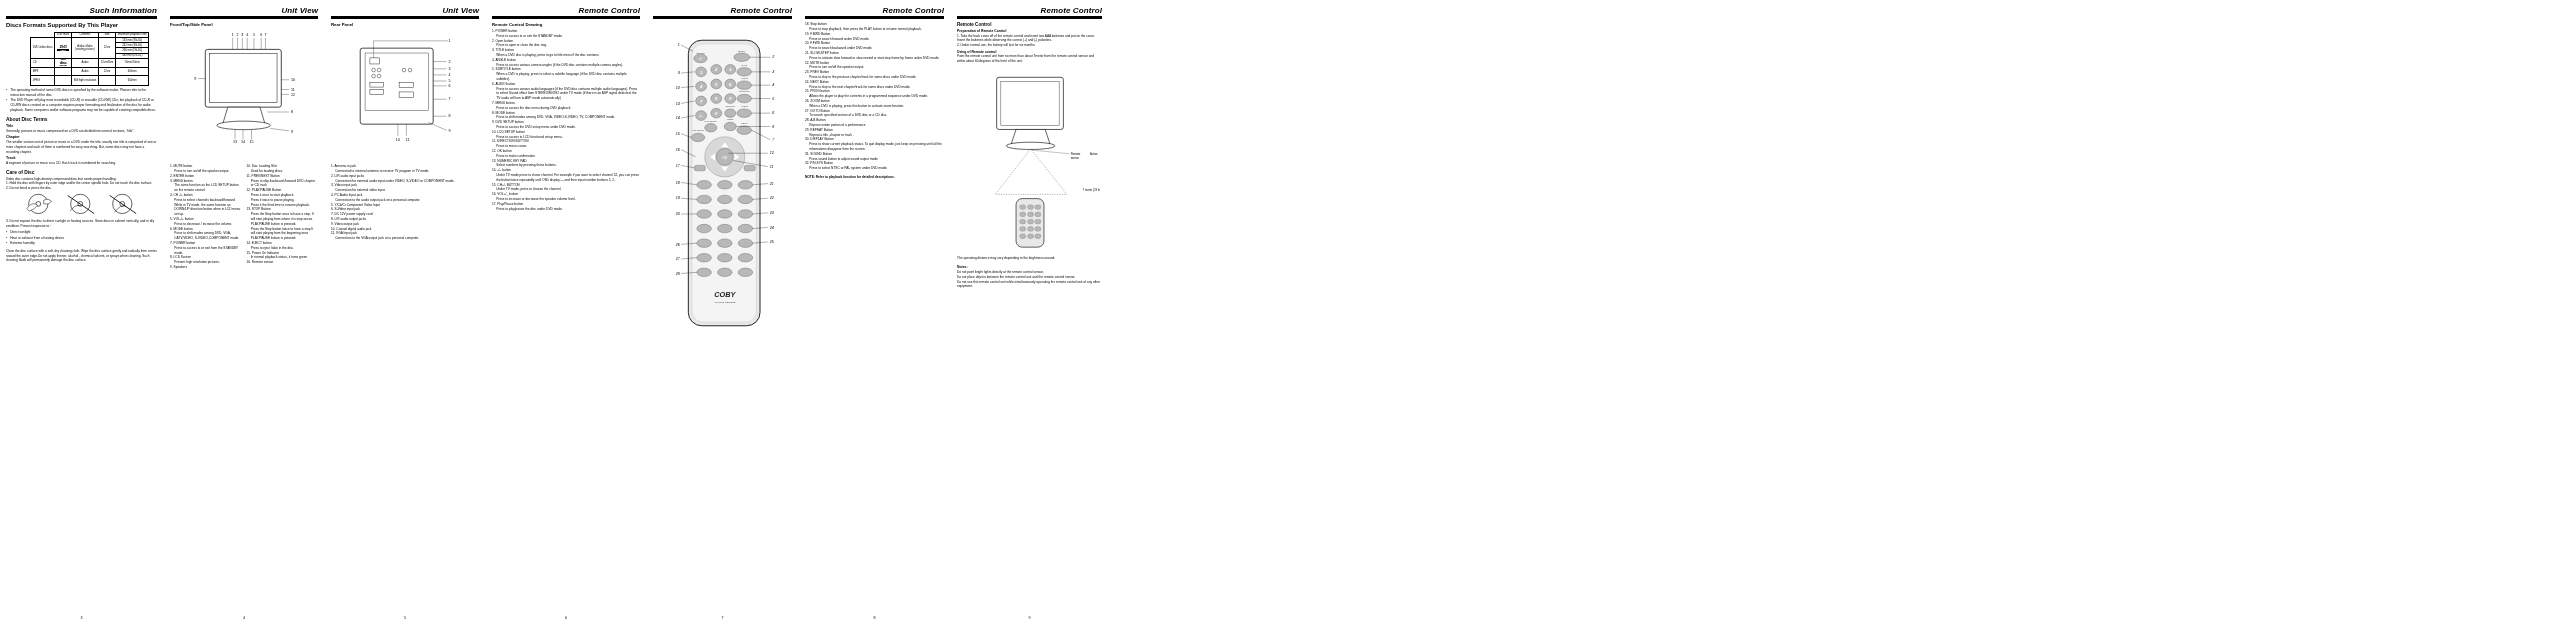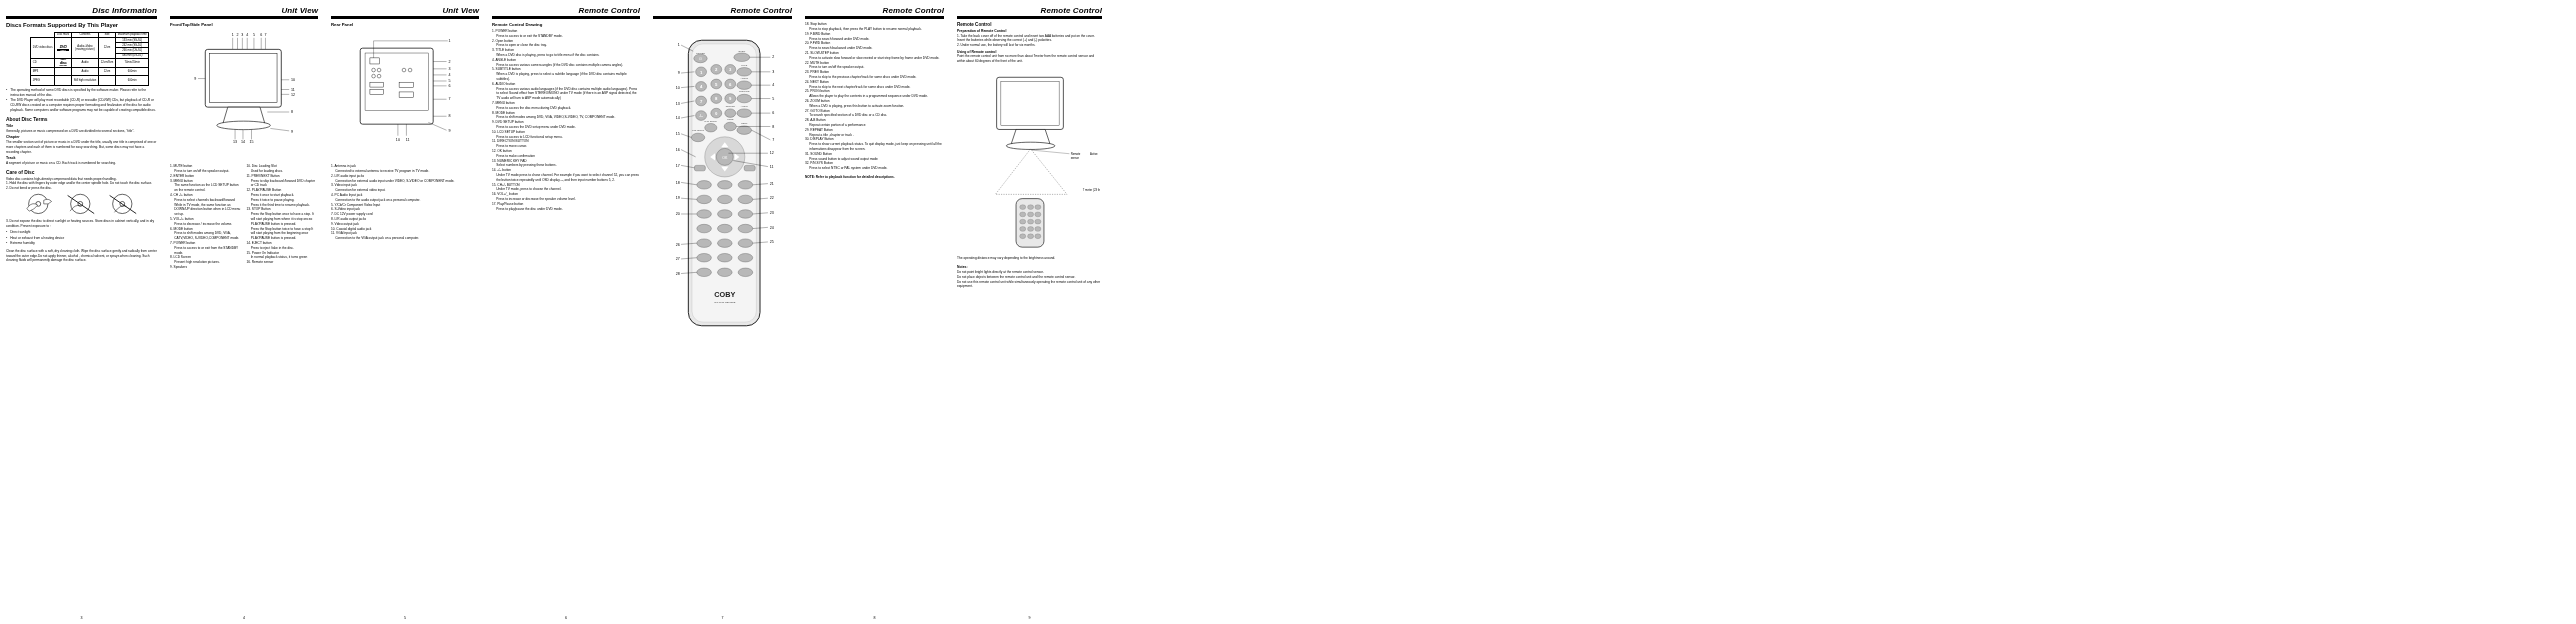--- a/index.html
+++ b/index.html
@@ -27,30 +27,30 @@
   .dvdlogo { font-weight:bold; font-size:3.6px; font-style:italic; letter-spacing:-0.3px; }
   .dvdlogo small { display:block; font-size:1.8px; font-style:normal; letter-spacing:0; background:#000; color:#fff; padding:0 1.2px; }
   .cdlogo { font-weight:bold; font-size:4px; letter-spacing:-0.3px; }
   .cdlogo small { display:block; font-size:1.5px; font-weight:bold; }
   
   .fig { position:relative; margin:3.6px auto 0 auto; }
   svg { display:block; }
   .pnum { position:absolute; bottom:4.9px; left:0; right:0; text-align:center; font-size:3.6px; }
   .discimg { display:flex; gap:7.3px; justify-content:center; margin:2.4px 0; }
   .note-b { font-weight:bold; font-size:3.2px; margin-top:3.6px; }
-  .rc-wrap { position:relative; width:149px; height:316px; margin:2.4px auto 0 auto; }
+  .rc-wrap { position:relative; width:149px; height:316px; margin:2.4px auto 0 auto;font-style:italic; }
   .tvfig { position:relative; width:140px; height:182px; margin:6px auto 0 auto; }
 </style>
 </head>
 <body>
 
 <div class="spread">
 
   <div class="page p3">
-    <div class="hdr-title">Disc Information</div>
+    <div class="hdr-title">Such Information</div>
     <div class="hdr-rule"></div>
     <div class="sect-h">Discs Formats Supported By This Player</div>
 
     <table class="disc">
       <tbody>
           <tr>
         <td style="border:none"></td>
         <td>Disc mark</td>
         <td>Contents</td>
         <td>Size</td>

